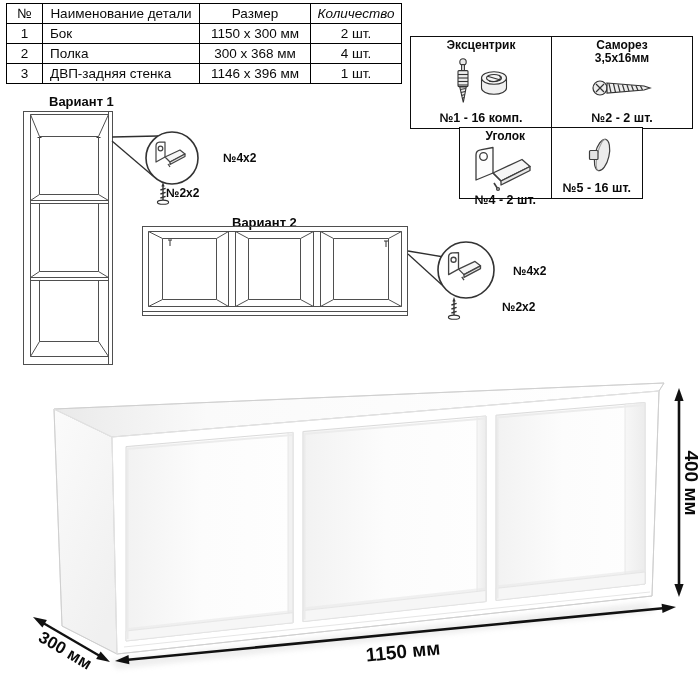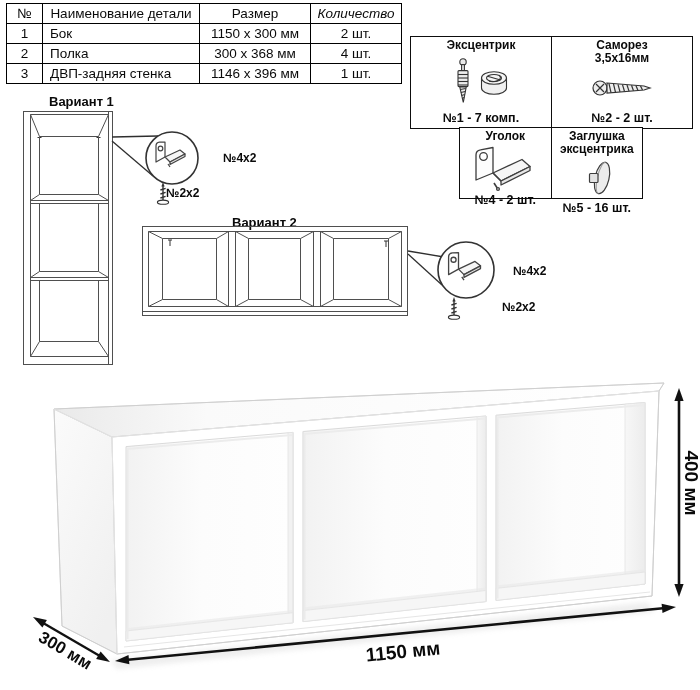--- a/index.html
+++ b/index.html
@@ -92,21 +92,21 @@
           <line x1="16.5" y1="38.5" x2="19.7" y2="37.5"></line>
             <line x1="17.1" y1="41.5" x2="19.2" y2="40.5"></line>
           <rect x="36.5" y="21" width="25" height="10" fill="#f0f0f0" stroke="none"></rect>
           <path d="M36.5 21 L36.5 31 A12.5 6.2 0 0 0 61.5 31 L61.5 21" fill="#f0f0f0"></path>
           <ellipse cx="49" cy="21" rx="12.5" ry="6.2" fill="#f5f5f5"></ellipse>
           <ellipse cx="49" cy="21" rx="7.5" ry="3.5" fill="none"></ellipse>
           <path d="M42.5 19.2 L55.5 23"></path>
             <path d="M44 24.2 A8 4 0 0 0 54 18.3" fill="none"></path>
         </svg>
       </div>
-      <div class="hw-count">№1 - 7 комп.</div>
+      <div class="hw-count">№1 - 16 комп.</div>
     </div>
     <div class="hw-cell">
       <div class="hw-title">
         <span>Саморез</span><br>
         <span>3,5х16мм</span>
       </div>
       <div class="hw-ico">
         <svg width="66" height="32" viewBox="0 0 66 32" fill="none" stroke="#333" stroke-width="1.2">
           <circle cx="11" cy="16" r="7" fill="#ededed"></circle>
           <path d="M7 12 L15 20 M15 12 L7 20"></path>
@@ -135,24 +135,20 @@
           <path d="M26 30 L55 16.5 L63 23.5 L34 38 Z" fill="#f6f6f6"></path>
           <path d="M34 38 L63 23.5 L63 27.5 L34 42 Z" fill="#e7e7e7"></path>
           <path d="M26 30 L34 38"></path>
           <path d="M27 40 L30.5 45.5" stroke-width="1.6"></path>
           <circle cx="31" cy="46" r="1.4" fill="#e7e7e7"></circle>
         </svg>
       </div>
       <div class="hw-count">№4 - 2 шт.</div>
     </div>
     <div class="hw-cell">
-      <div class="hw-title">
-        <span>Заглушка</span><br>
-        <span>эксцентрика</span>
-      </div>
       <div class="hw-ico">
         <svg width="56" height="44" viewBox="0 0 56 44" fill="none" stroke="#3d3d3d" stroke-width="1.2">
           <g transform="rotate(13 33 21)">
             <ellipse cx="33" cy="21" rx="7" ry="16" fill="#ececec"></ellipse>
             <path d="M33 5 A4.5 15.5 0 0 0 33 37" fill="none" stroke="#9a9a9a" stroke-width="1"></path>
           </g>
           <rect x="20.5" y="16.5" width="8.5" height="9" rx="1" fill="#e2e2e2"></rect>
         </svg>
       </div>
       <div class="hw-count">№5 - 16 шт.</div>

